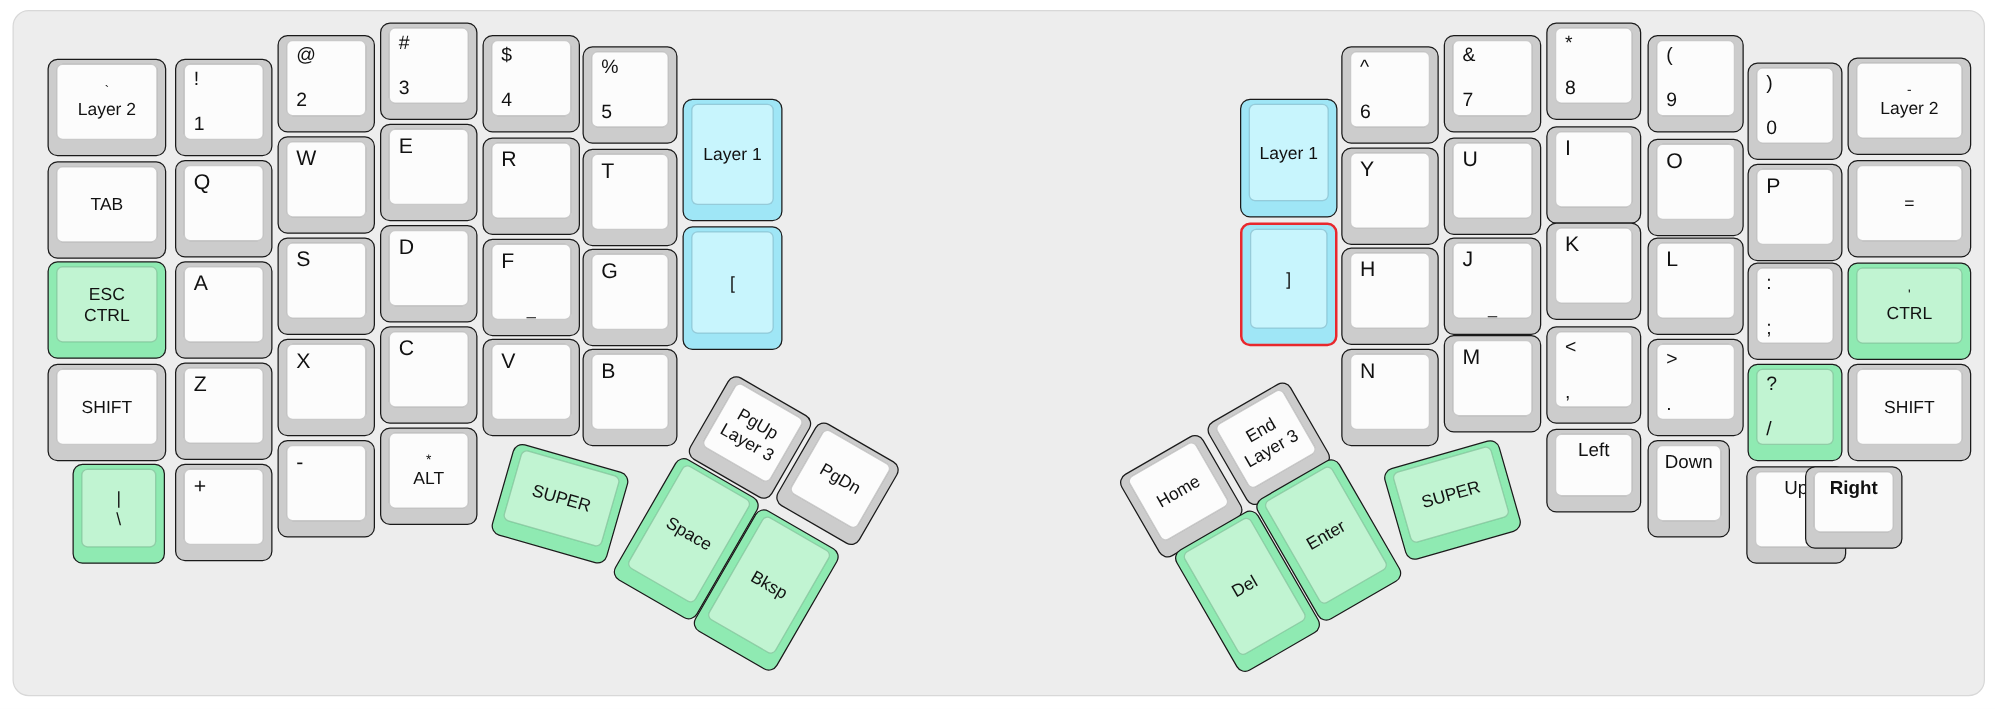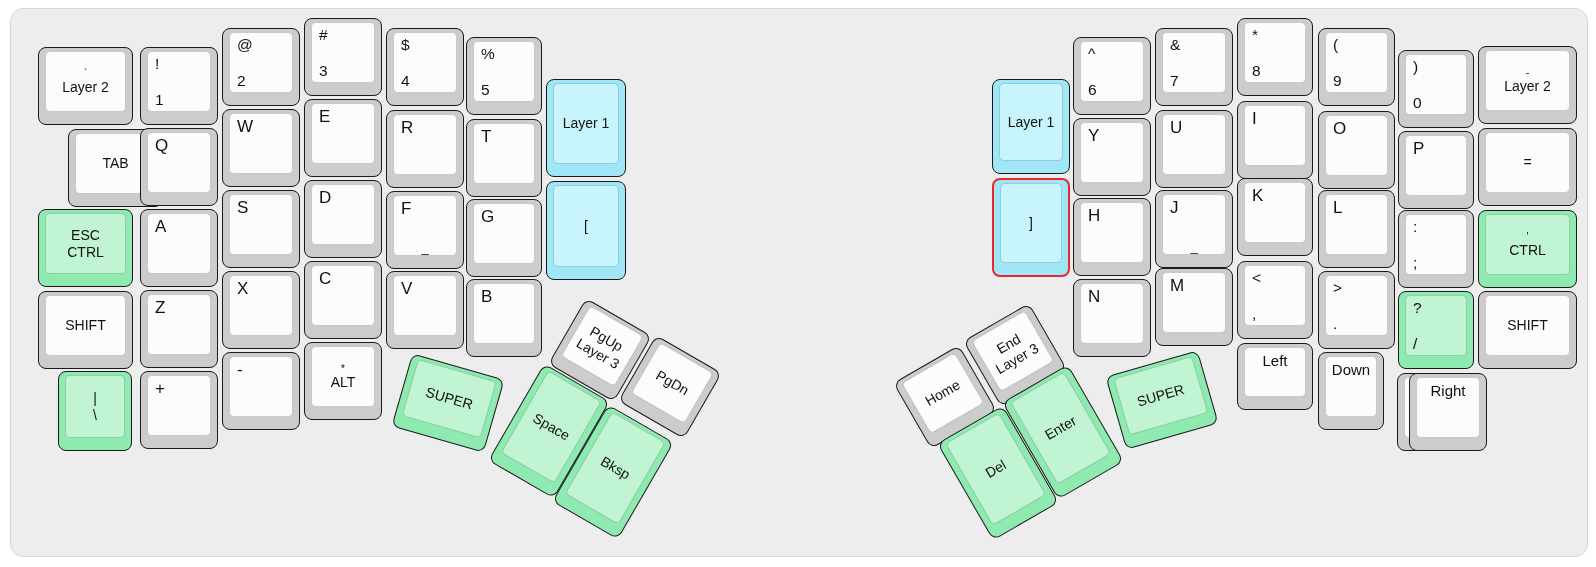--- a/index.html
+++ b/index.html
@@ -46,21 +46,21 @@
 
 <div id="board">
   <div id="panel"></div>
   <div id="keys">
       <div class="key white" style="left: 38px; top: 47px; width: 95px; height: 78px;">
         <div class="cap mode-center">
           <div class="small">`</div>
           <div class="line">Layer 2</div>
         </div>
       </div>
-      <div class="key white" style="left: 38px; top: 129px; width: 95px; height: 78px; margin-left: 30px;">
+      <div class="key white" style="left: 38px; top: 129px; width: 95px; height: 78px;">
         <div class="cap mode-center">
           <div class="line">TAB</div>
         </div>
       </div>
       <div class="key green" style="left: 38px; top: 209px; width: 95px; height: 78px;">
         <div class="cap mode-center">
           <div class="line">ESC</div>
           <div class="line">CTRL</div>
         </div>
       </div>
@@ -383,21 +383,21 @@
         <div class="cap mode-center">
           <div class="small">'</div>
           <div class="line">CTRL</div>
         </div>
       </div>
       <div class="key white" style="left: 1478px; top: 291px; width: 99px; height: 78px;">
         <div class="cap mode-center">
           <div class="line">SHIFT</div>
         </div>
       </div>
-      <div class="key white" style="left: 1409px; top: 373px; width: 78px; height: 78px;">
+      <div class="key white" style="left: 1444px; top: 373px; width: 78px; height: 66px; font-weight: bold;">
         <div class="cap mode-top">
           <div class="line">Right</div>
         </div>
       </div>
       <div class="key white" style="left: 907px; top: 359px; width: 76px; height: 76px; transform: rotate(-30deg);">
         <div class="cap mode-center">
           <div class="line">Home</div>
         </div>
       </div>
       <div class="key white" style="left: 977px; top: 317px; width: 76px; height: 76px; transform: rotate(-30deg);">

